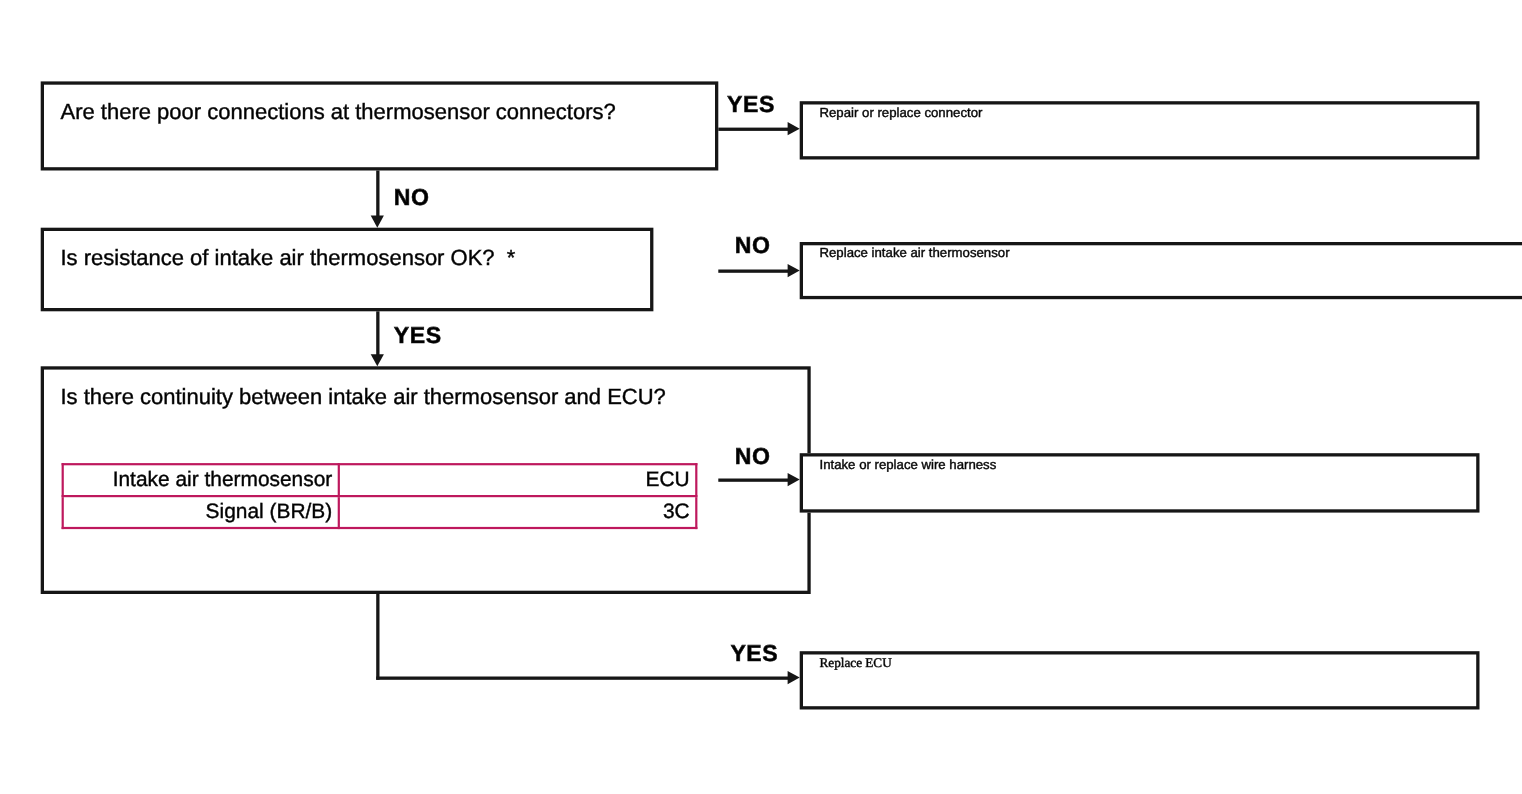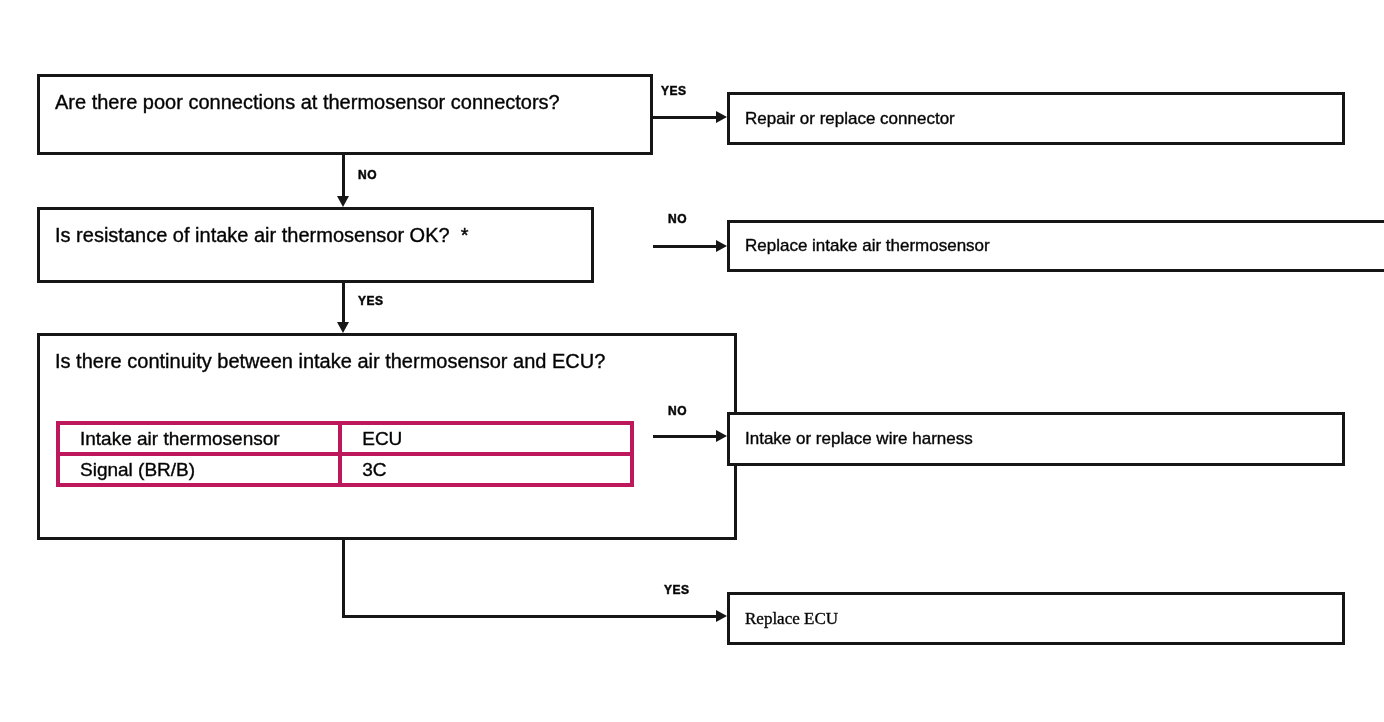--- a/index.html
+++ b/index.html
@@ -21,28 +21,27 @@
   .qtext {
     font-size: 20px;
     line-height: 27px;
     padding: 12px 15px 0 15px;
     -webkit-text-stroke: 0.4px #161616;
   }
   .q1text { max-width: 520px; }
   .q2text { white-space: pre-wrap; }
   .action {
     display: flex;
-    align-items: center;
-    font-size: 17px;
+    font-size: 12px;
     padding-left: 15px;
     -webkit-text-stroke: 0.4px #161616;
   }
   .blabel {
     position: absolute;
-    font-size: 12px;
+    font-size: 21px;
     font-weight: bold;
     letter-spacing: 0.5px;
     -webkit-text-stroke: 0.5px #161616;
   }
   .hline, .vline { position: absolute; background: #161616; }
   .arrow-r {
     position: absolute; width: 0; height: 0;
     border-top: 6px solid transparent;
     border-bottom: 6px solid transparent;
     border-left: 11px solid #161616;
@@ -57,24 +56,24 @@
     position: absolute;
     left: 16px;
     top: 85px;
     width: 578px;
     border-collapse: collapse;
     table-layout: fixed;
     font-size: 19px;
     -webkit-text-stroke: 0.4px #161616;
   }
   table.pintable td {
-    border: 4px solid #be185d;
-    text-align: left;
+    border: 2px solid #be185d;
+    text-align: right;
     height: 27px;
-    padding: 0 20px;
+    padding: 0 5px;
     overflow: hidden;
     white-space: nowrap;
   }
   td.col-left { width: 41.5%; }
 </style>
 </head>
 <body>
 
 <div class="canvas">
 

